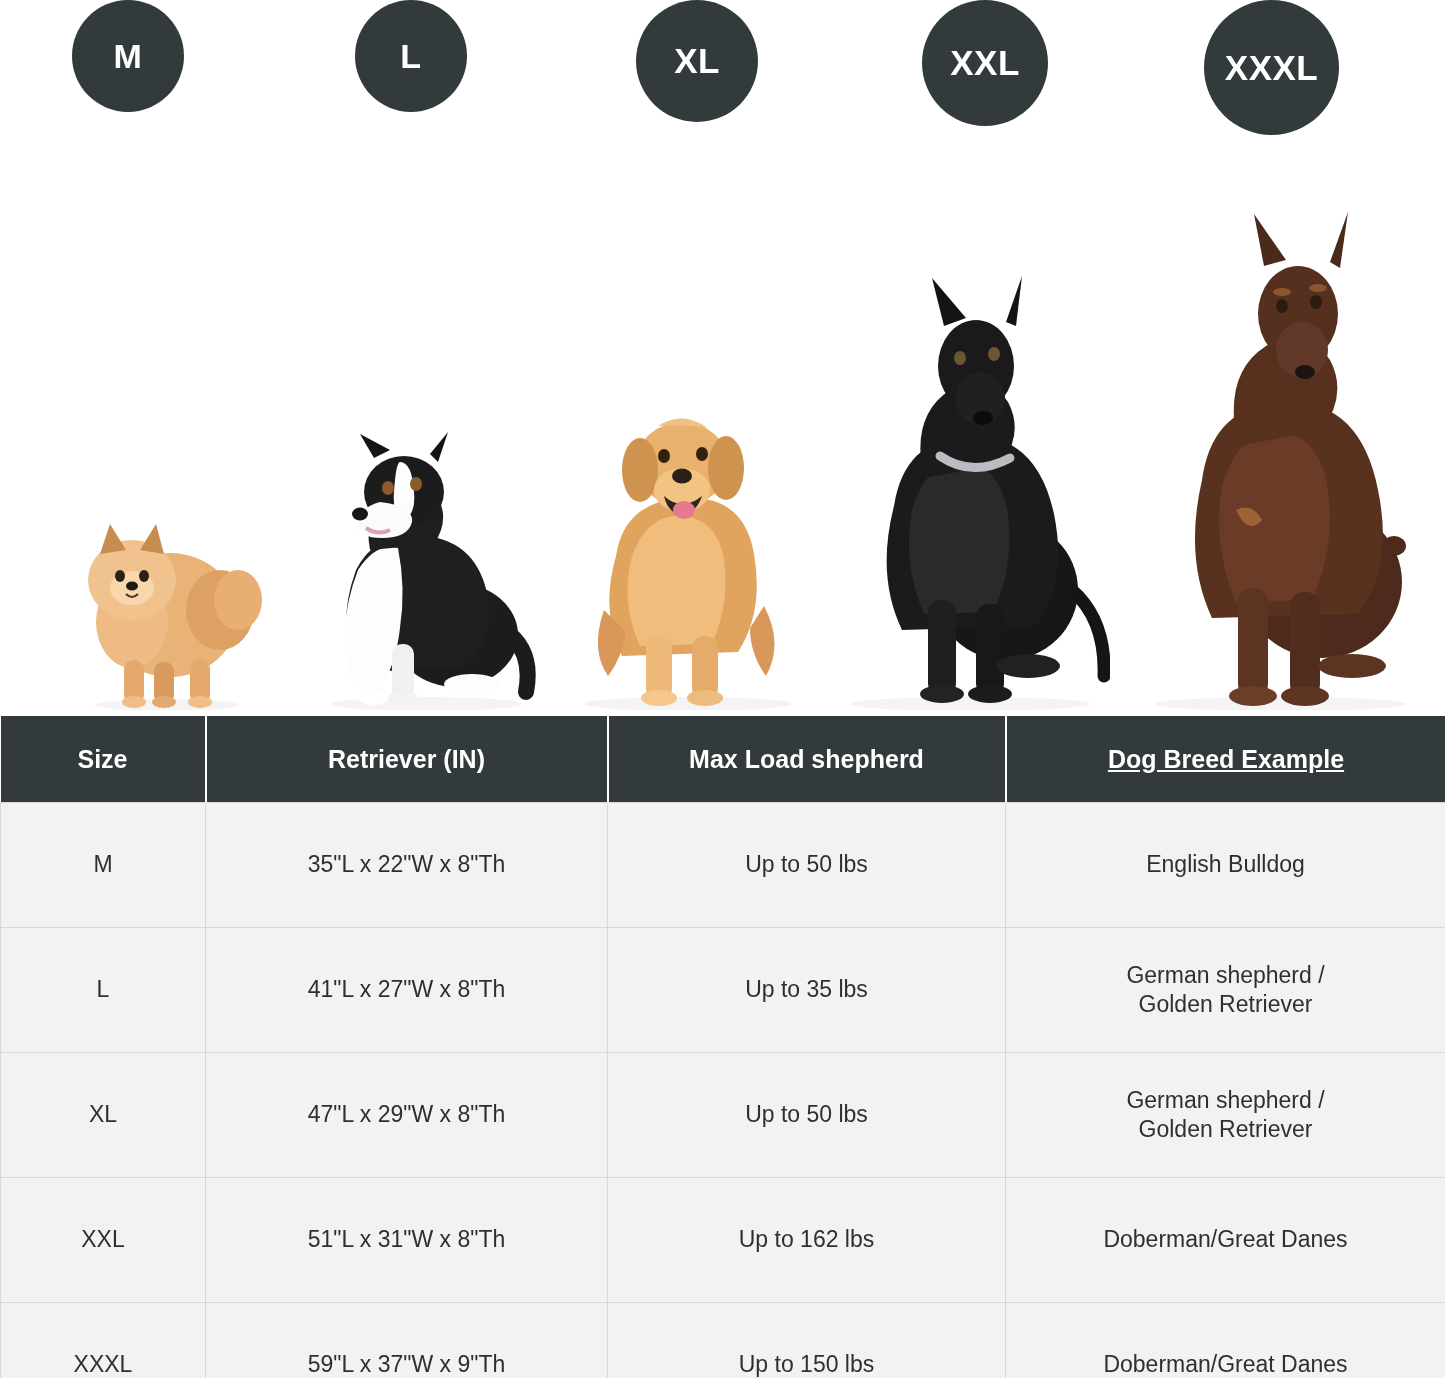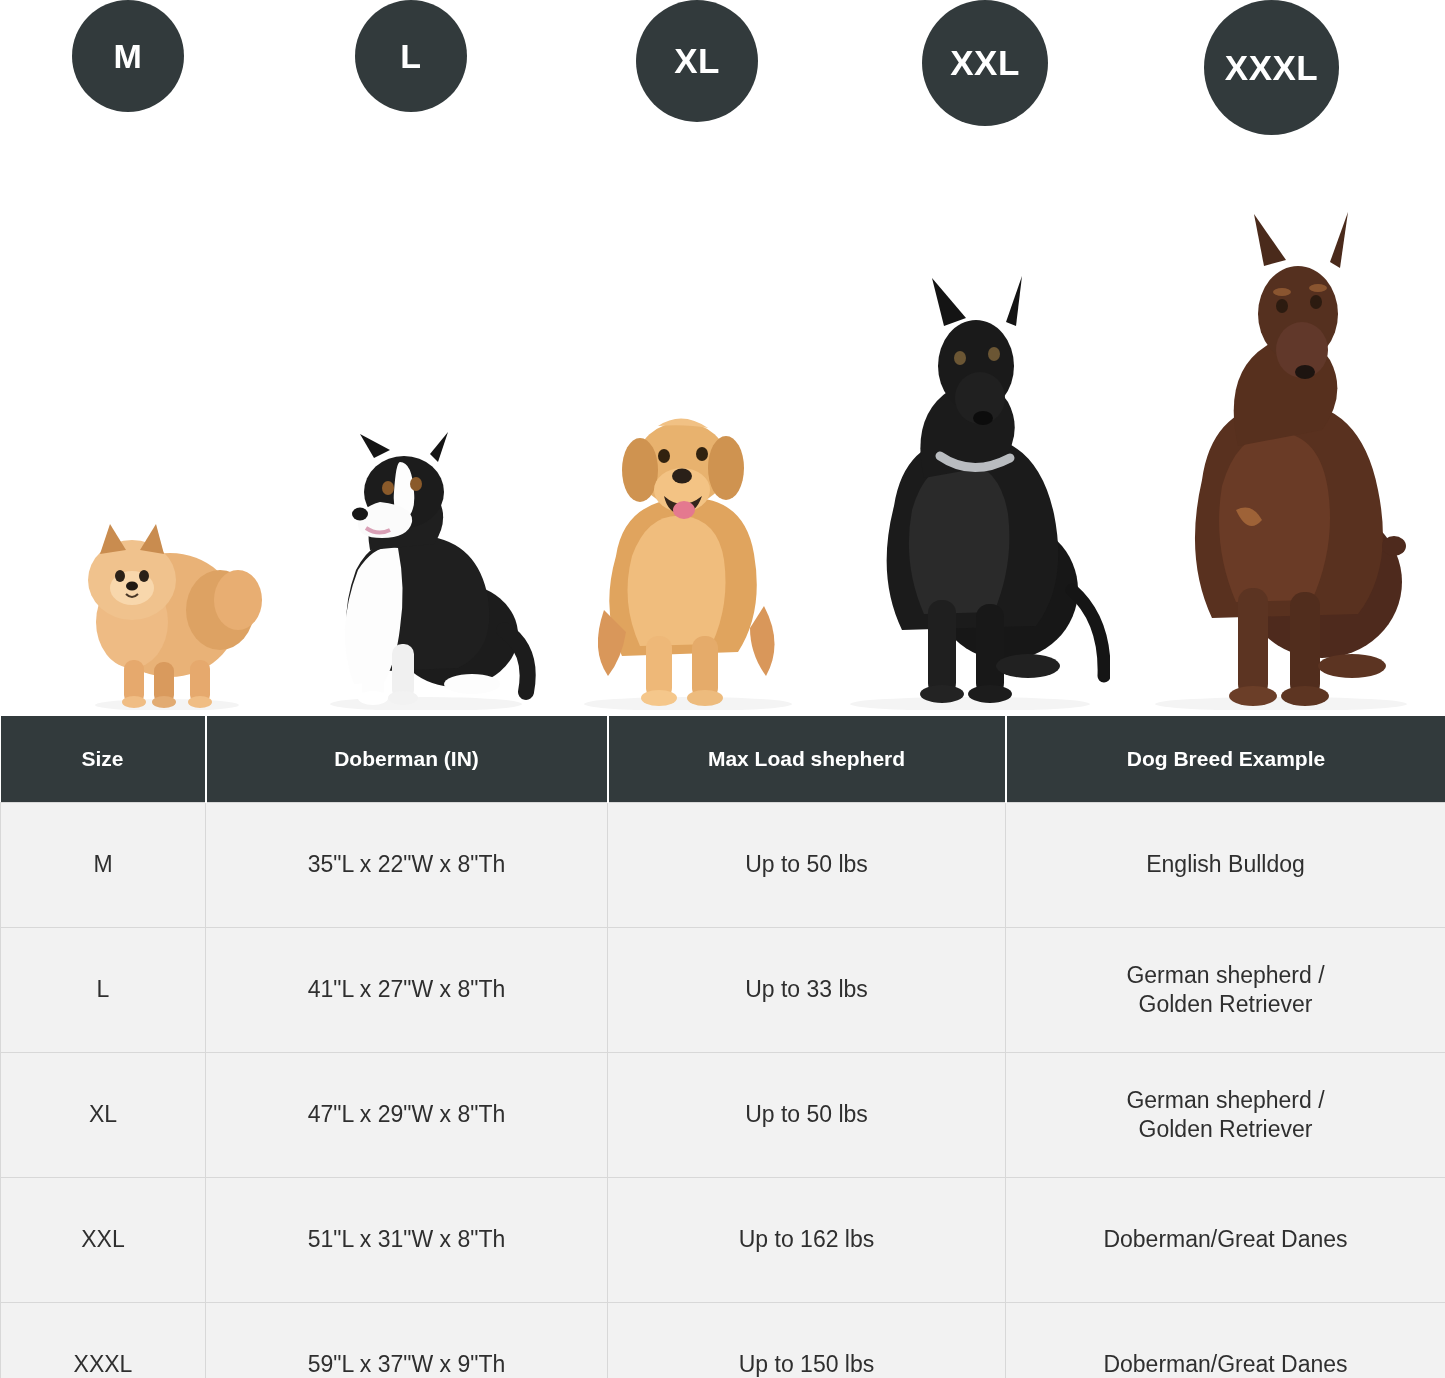--- a/index.html
+++ b/index.html
@@ -58,28 +58,28 @@
     width: 1445px;
   }
   table.size-table {
     border-collapse: collapse;
     width: 1445px;
     table-layout: fixed;
   }
   table.size-table th {
     background: #323a3c;
     color: #ffffff;
-    font-size: 21px;
+    font-size: 25px;
     font-weight: bold;
     height: 84px;
     border-right: 2px solid #ffffff;
     text-align: center;
     vertical-align: middle;
   }
-  table.size-table th:last-child { border-right: none; }
+  table.size-table th:last-child { border-right: none; text-decoration: underline; }
   table.size-table td {
     background: #f2f2f2;
     color: #2f2f2f;
     font-size: 23px;
     height: 122px;
     border: 1px solid #d8d8d8;
     text-align: center;
     vertical-align: middle;
     line-height: 1.28;
   }
@@ -309,36 +309,36 @@
     <table class="size-table">
       <colgroup>
         <col class="c1">
           <col class="c2">
           <col class="c3">
           <col class="c4">
       </colgroup>
       <thead>
         <tr>
           <th>Size</th>
-          <th>Doberman (IN)</th>
+          <th>Retriever (IN)</th>
           <th>Max Load shepherd</th>
           <th>Dog Breed Example</th>
         </tr>
       </thead>
       <tbody>
         <tr>
           <td class="col-size">M</td>
           <td class="col-dim">35"L x 22"W x 8"Th</td>
           <td class="col-load">Up to 50 lbs</td>
           <td class="col-breed twoline">English Bulldog</td>
         </tr>
         <tr>
           <td class="col-size">L</td>
           <td class="col-dim">41"L x 27"W x 8"Th</td>
-          <td class="col-load">Up to 33 lbs</td>
+          <td class="col-load">Up to 35 lbs</td>
           <td class="col-breed twoline">German shepherd /
 Golden Retriever</td>
         </tr>
         <tr>
           <td class="col-size">XL</td>
           <td class="col-dim">47"L x 29"W x 8"Th</td>
           <td class="col-load">Up to 50 lbs</td>
           <td class="col-breed twoline">German shepherd /
 Golden Retriever</td>
         </tr>

